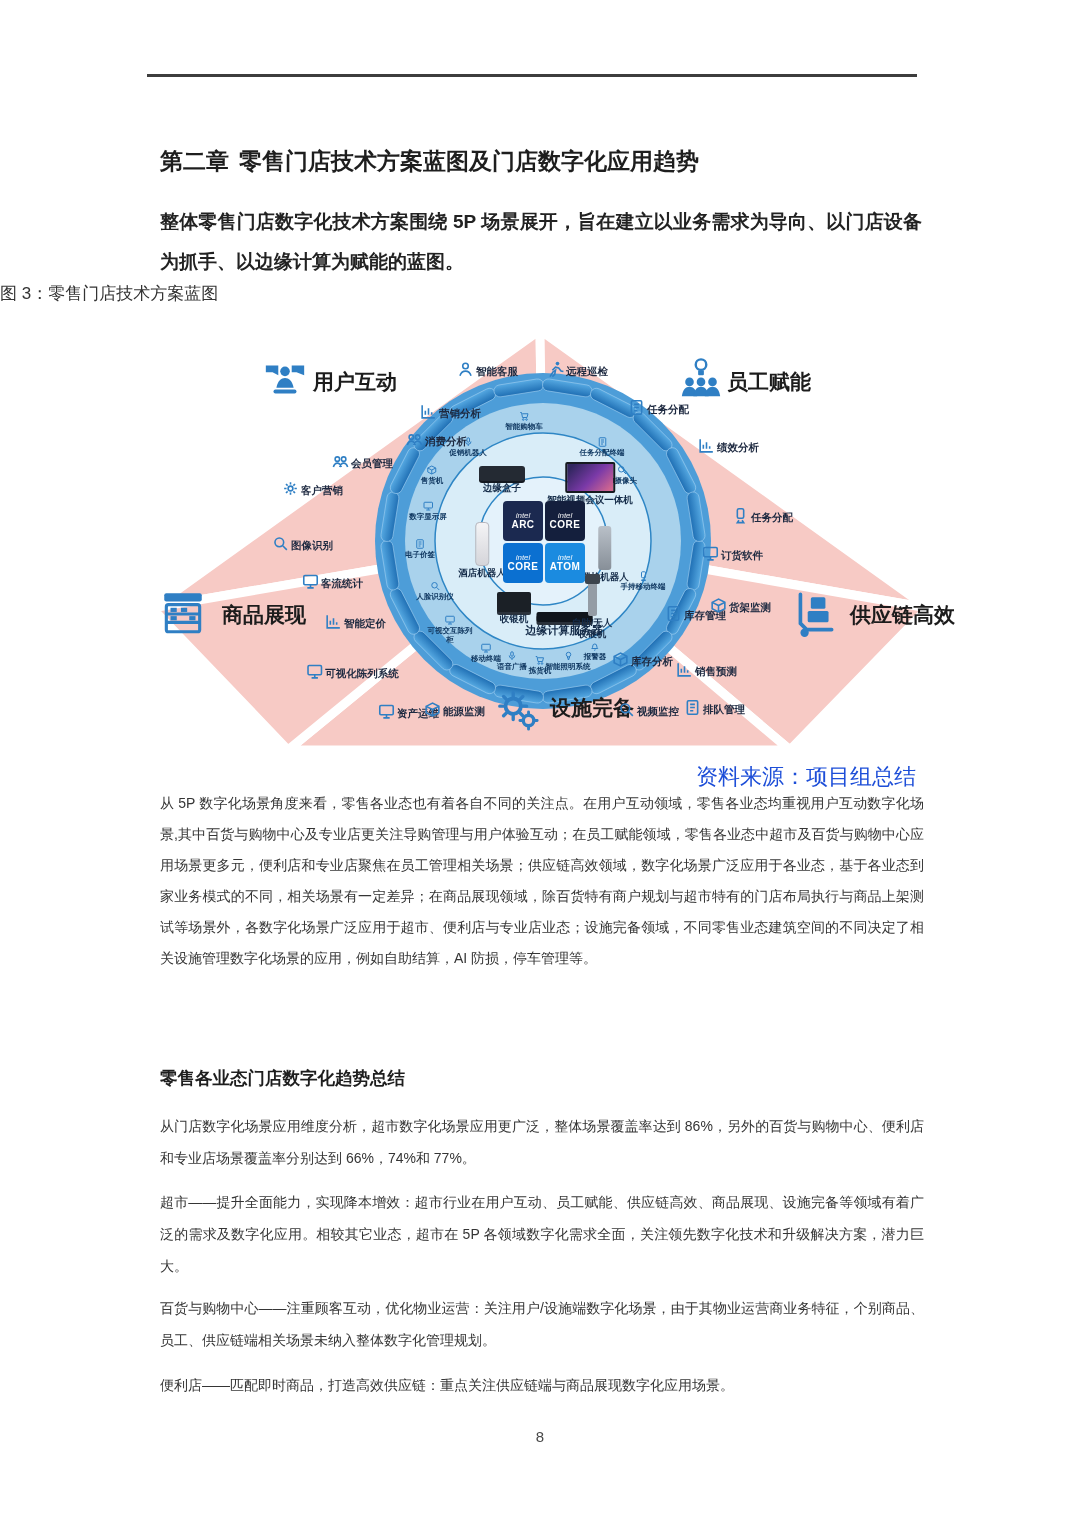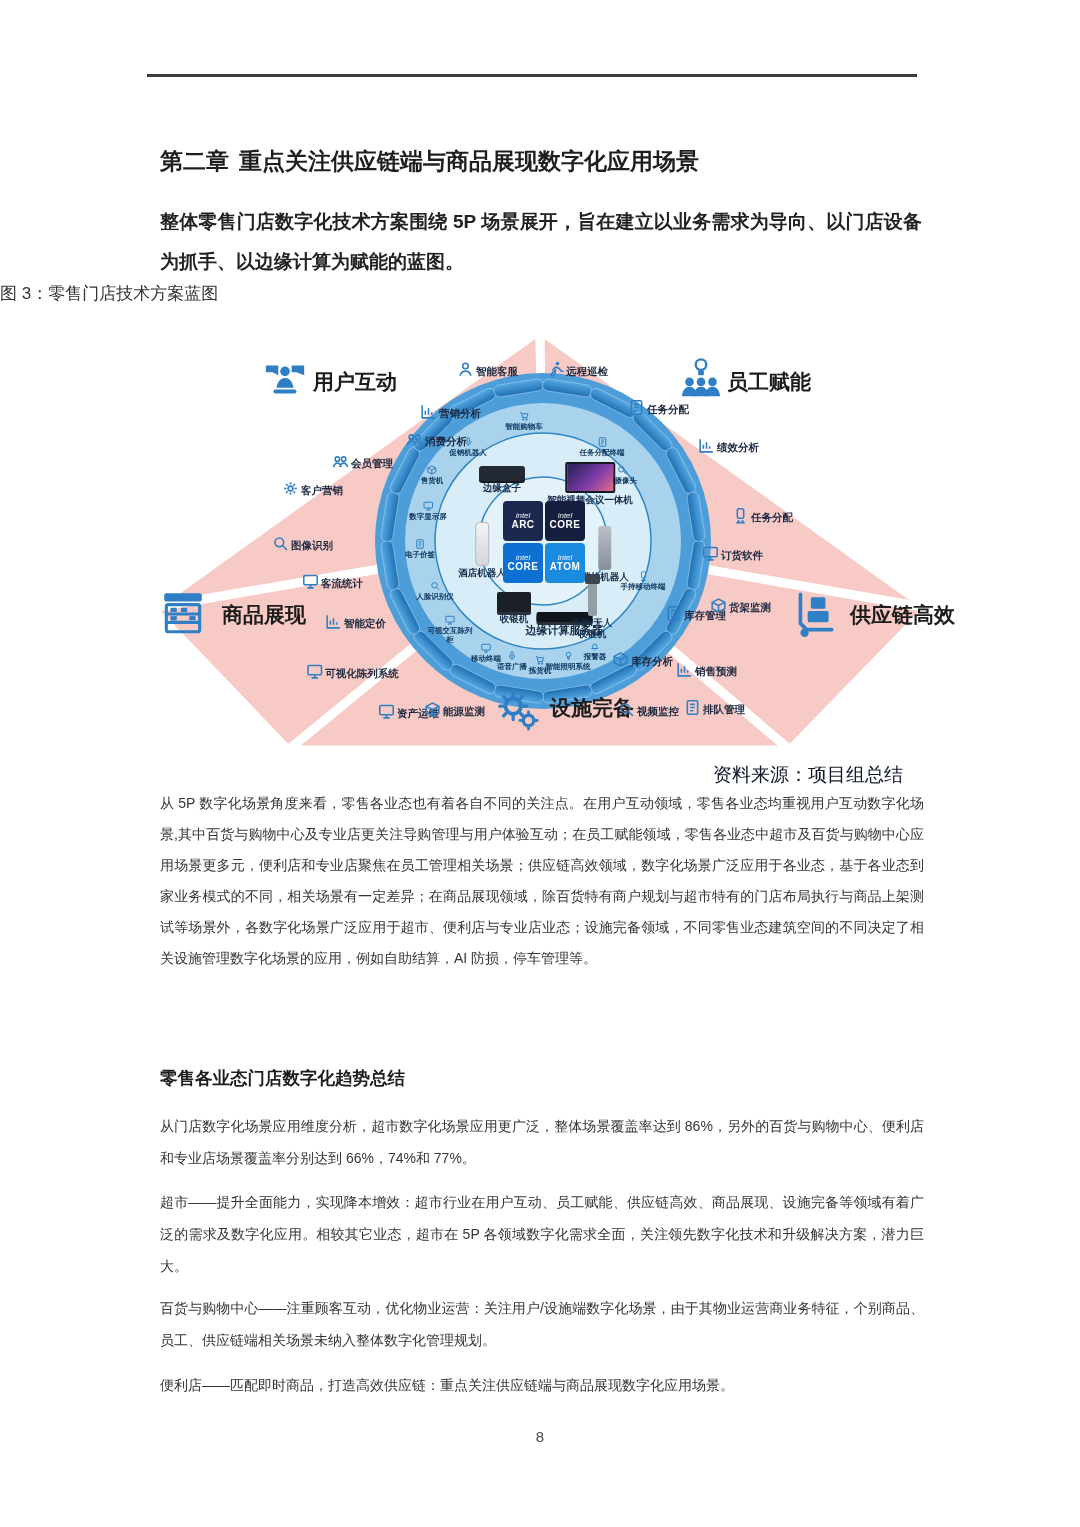--- a/index.html
+++ b/index.html
@@ -4,21 +4,21 @@
 <style>
   html,body{margin:0;padding:0;background:#e9e9e9;}
   .page{position:relative;width:1080px;height:1527px;margin:0 auto;background:#ffffff;
         font-family:"Liberation Sans","DejaVu Sans",sans-serif;color:#3c3c3c;overflow:hidden;}
   .top-rule{position:absolute;left:147px;top:74px;width:770px;height:2.5px;background:#3d3d3d;}
   .h1{position:absolute;left:160px;top:146px;font-size:23px;font-weight:700;color:#1e1e1e;white-space:nowrap;}
   .h1 .chap{margin-right:10px;}
   .intro{position:absolute;left:160px;top:202px;width:762px;font-size:19px;font-weight:700;
          line-height:40px;color:#222;text-align:justify;margin:0;}
   .figcap{position:absolute;left:0;top:282px;width:100%;text-align:left;font-size:17px;color:#333;}
-  .source{position:absolute;right:177px;top:762px;font-size:19px;color:#0f172a;}
+  .source{position:absolute;right:164px;top:762px;font-size:22px;color:#1d4ed8;}
   .body-p{position:absolute;left:160px;width:764px;font-size:14px;line-height:31px;margin:0;
           color:#353535;text-align:justify;}
   .p1{top:788px;line-height:31px;}
   .h2{position:absolute;left:160px;top:1066px;font-size:17.5px;font-weight:700;color:#1e1e1e;}
   .p2{top:1110px;line-height:32px;}
   .p3{top:1186px;line-height:32px;}
   .p4{top:1292px;line-height:32px;}
   .p5{top:1369px;line-height:32px;}
   .pagenum{position:absolute;left:0;top:1428px;width:100%;text-align:center;font-size:15px;color:#4a4a4a;}
 
@@ -52,21 +52,21 @@
   .chip .cm{font-size:10px;font-weight:700;letter-spacing:.5px;}
   .chip0{background:#1b2950;} .chip1{background:#141f3d;} .chip2{background:#0b70d1;} .chip3{background:#1b8be0;}
 </style>
 </head>
 <body>
 
 <div class="page">
   <div class="top-rule"></div>
 
   <div class="h1">
-    <span class="chap">第二章</span><span>重点关注供应链端与商品展现数字化应用场景</span>
+    <span class="chap">第二章</span><span>零售门店技术方案蓝图及门店数字化应用趋势</span>
   </div>
 
   <p class="intro">整体零售门店数字化技术方案围绕 5P 场景展开，旨在建立以业务需求为导向、以门店设备为抓手、以边缘计算为赋能的蓝图。</p>
 
   <div class="figcap">图 3：零售门店技术方案蓝图</div>
 
   <div id="diagram">
     <svg class="base" width="780" height="430" viewBox="0 0 780 430">
       <defs>
         <linearGradient id="g-pill" x1="0" y1="0" x2="0" y2="1">

